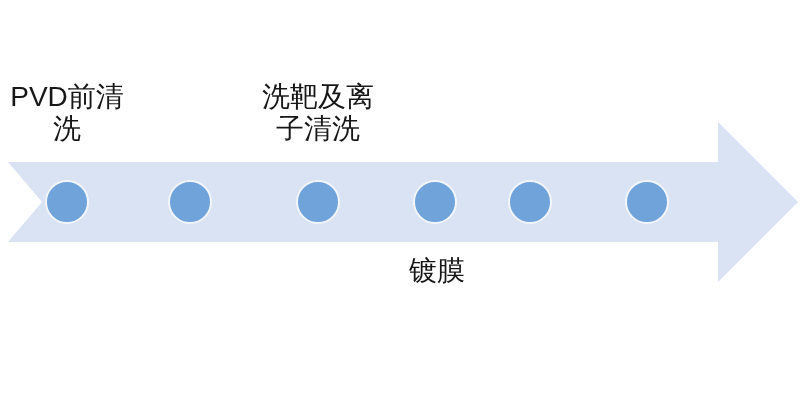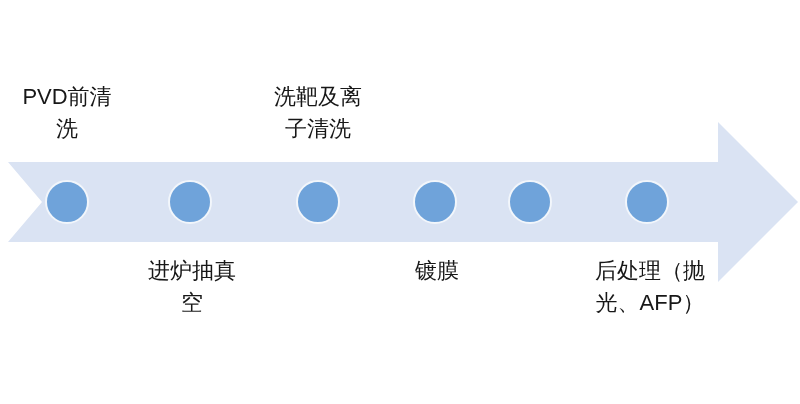--- a/index.html
+++ b/index.html
@@ -29,21 +29,21 @@
     background: var(--node_fill, #6fa3da);
     border: 2px solid var(--node_ring, #f2f6fb);
     transform: translate(-50%, -50%);
     box-sizing: content-box;
   }
   .step-label {
     position: absolute;
     transform: translateX(-50%);
     text-align: center;
     white-space: pre-line;
-    font-size: 22px;
+    font-size: 28px;
     line-height: 32px;
     font-weight: 400;
     color: var(--text, #171717);
   }
   .step-label.above { top: 81px; }
   .step-label.below { top: 255px; }
 </style>
 </head>
 <body>
 
@@ -55,21 +55,17 @@
 
   <div class="node" style="left:67px"></div>
   <div class="node" style="left:190px"></div>
   <div class="node" style="left:318px"></div>
   <div class="node" style="left:435px"></div>
   <div class="node" style="left:530px"></div>
   <div class="node" style="left:647px"></div>
 
   <div class="step-label above" style="left:67px">PVD前清
 洗</div>
-  <div class="step-label below" style="left:192px">进炉抽真
-空</div>
   <div class="step-label above" style="left:318px">洗靶及离
 子清洗</div>
   <div class="step-label below" style="left:437px">镀膜</div>
-  <div class="step-label below" style="left:650px">后处理（抛
-光、AFP）</div>
 
 </div>
 
 </body></html>

